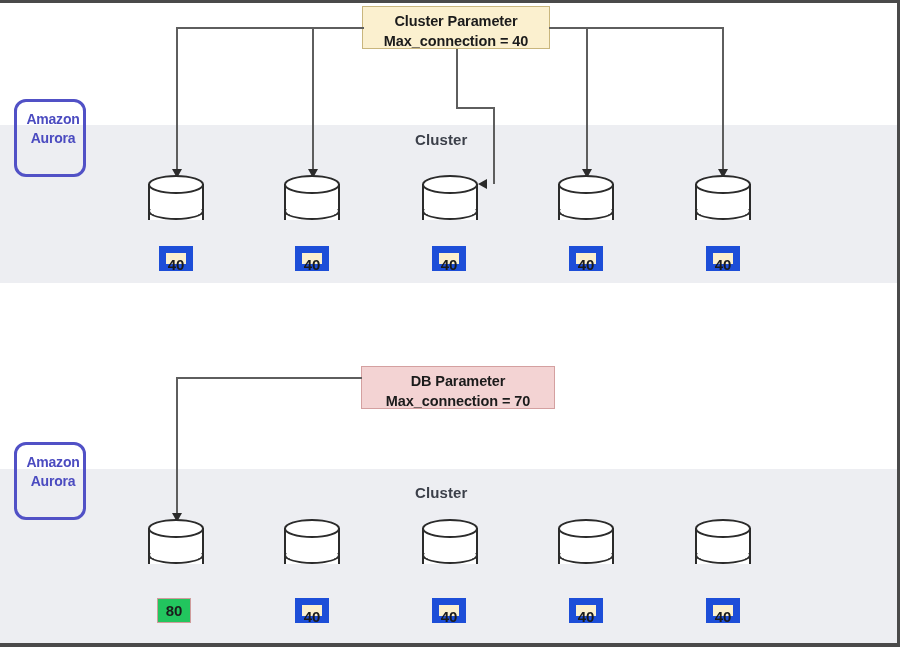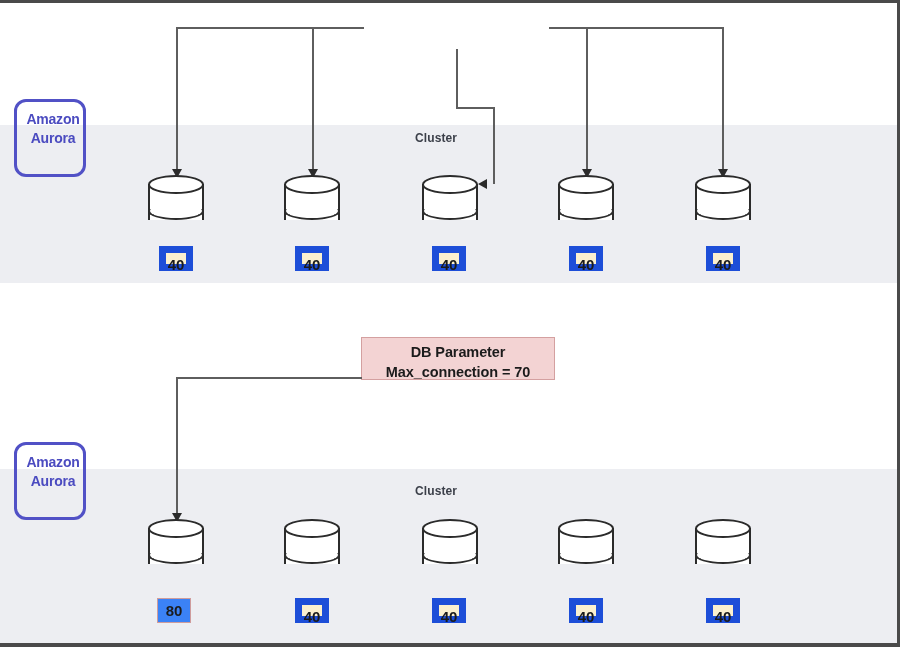--- a/index.html
+++ b/index.html
@@ -68,21 +68,21 @@
     padding-top: 4px;
     letter-spacing: -0.1px;
   }
   #cluster-param-box {
     left: 362px; top: 3px;
     width: 188px; height: 43px;
     background: #fbf0cf;
     border: 1px solid #c9b67d;
   }
   #db-param-box {
-    left: 361px; top: 334px;
+    left: 361px; top: 363px;
     width: 194px; height: 43px;
     background: #f3d3d3;
     border: 1px solid #d4a0a0;
   }
 
   
   .line {
     position: absolute;
     background: #5e5e5e;
   }
@@ -146,47 +146,51 @@
     width: 34px;
     height: 25px;
     box-sizing: border-box;
     line-height: 23px;
     text-align: center;
     font-weight: bold;
     font-size: 15px;
     color: #1b1b1b;
   }
   .chip-cream { background: #fbf0cf; border: 7px solid #1d4ed8; }
-  .chip-pink  { background: #3b82f6; border: 1px solid #cf9c9c; }
+  .chip-pink  { background: #22c55e; border: 1px solid #cf9c9c; }
 
   
   .cluster-caption {
     position: absolute;
     font-weight: bold;
-    font-size: 12px;
+    font-size: 15px;
     color: #3b3f49;
     letter-spacing: 0.1px;
     text-align: right;
   }
   #cluster-caption-top    { left: 415px; top: 128px; }
   #cluster-caption-bottom { left: 415px; top: 481px; }
 </style>
 </head>
 <body>
 
 <div id="canvas">
 
   <div class="band" id="band-top"></div>
   <div class="band" id="band-bottom"></div>
 
   <div class="aurora-box" id="aurora-top">
     <div class="aurora-label">Amazon
 Aurora</div>
   </div>
 
+  <div class="param-box" id="cluster-param-box">
+    <div>Cluster Parameter</div>
+    <div>Max_connection = 40</div>
+  </div>
 
   <div class="line hline" style="left:176px; top:24px; width:188px;"></div>
   <div class="line hline" style="left:549px; top:24px; width:174px;"></div>
 
   <div class="line vline" style="left:176px; top:24px; height:146px;"></div>
   <div class="arrowhead" style="left:172px; top:166px;"></div>
 
   <div class="line vline" style="left:312px; top:24px; height:146px;"></div>
   <div class="arrowhead" style="left:308px; top:166px;"></div>
 

